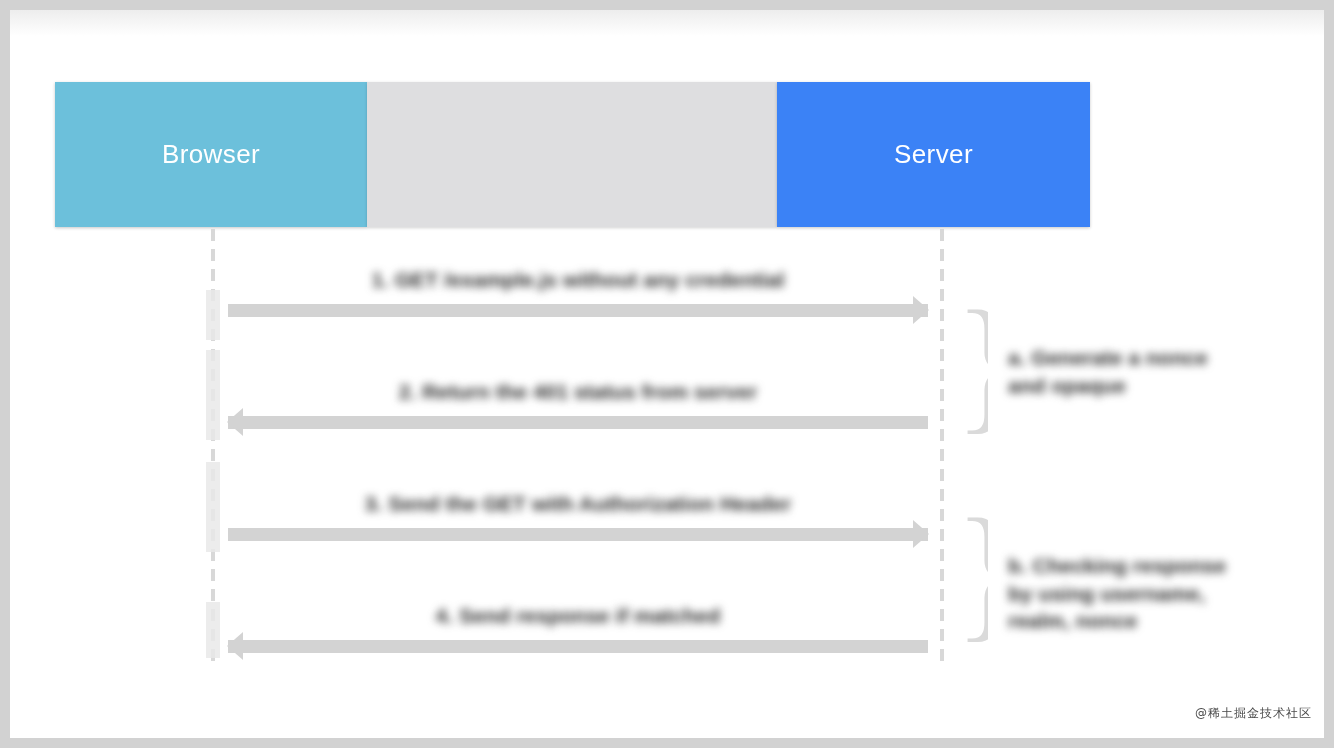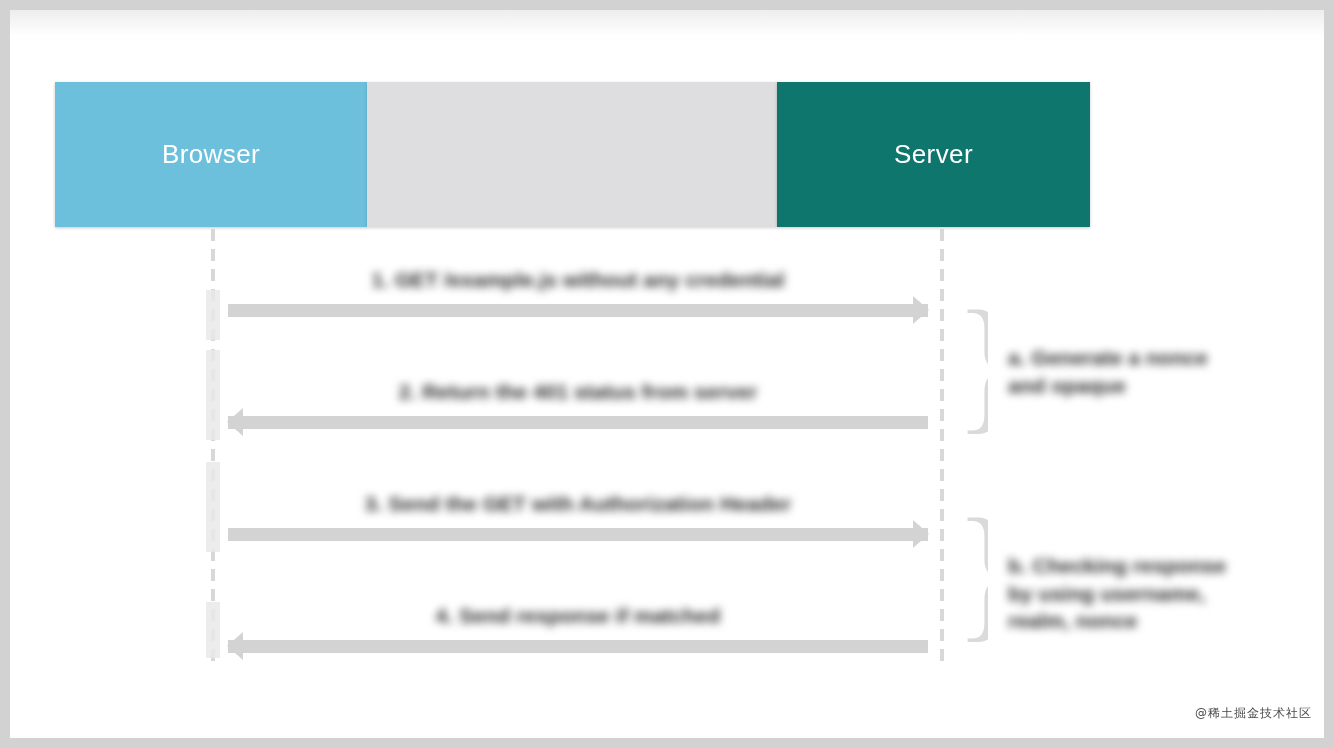--- a/index.html
+++ b/index.html
@@ -72,21 +72,21 @@
   .actor-gap {
     left: 312px;
     width: 410px;
     background: #dedee0;
     box-shadow: 0 1px 3px rgba(0,0,0,0.18);
   }
 
   .actor-server {
     left: 722px;
     width: 313px;
-    background: #0f766e;
+    background: #3b82f6;
   }
 
   
   .lifeline {
     position: absolute;
     top: 219px;
     width: 4px;
     height: 432px;
     background-image: linear-gradient(to bottom,
         #d8d8d8 0px, #d8d8d8 12px,

